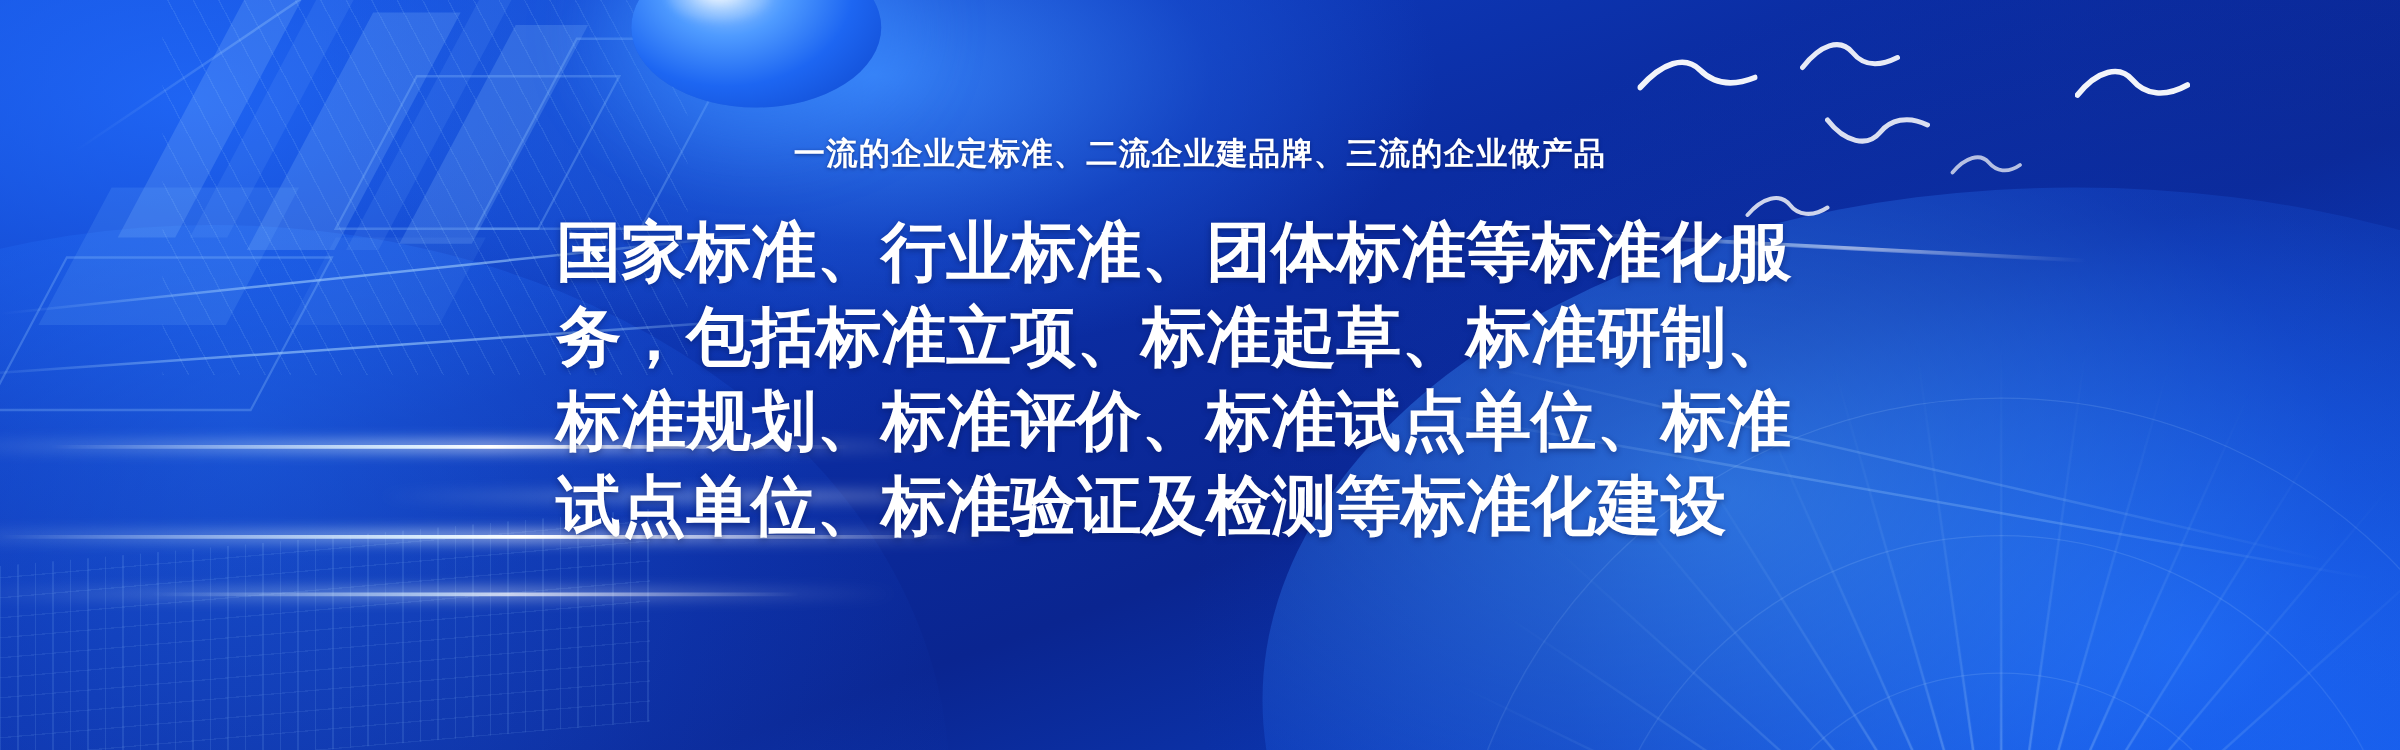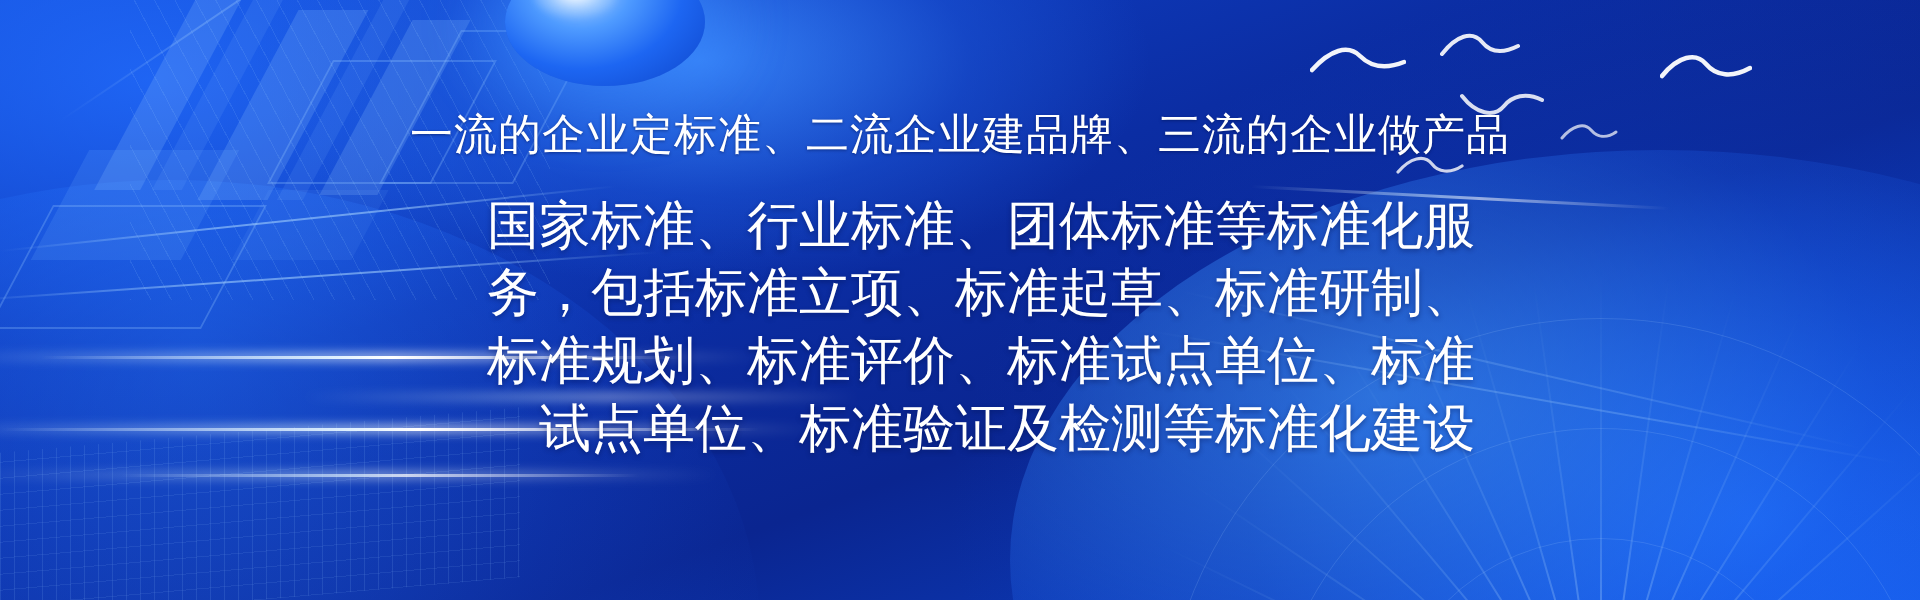--- a/index.html
+++ b/index.html
@@ -81,36 +81,36 @@
   .bird{position:absolute;}
   .bird svg{display:block;}
 
   
   #content{
     position:absolute;left:0;top:0;width:1920px;height:600px;
     display:flex;flex-direction:column;align-items:center;
   }
   #headline{
     margin-top:108px;
-    font-size:43px;
-    font-weight:normal;
+    font-size:25px;
+    font-weight:bold;
     color:#ffffff;
     letter-spacing:1px;
     line-height:1.25;
     white-space:nowrap;
     text-shadow:0 1px 3px rgba(0,20,80,0.55);
   }
   #body{
     margin-top:30px;
     width:1030px;
     font-size:52px;
-    font-weight:normal;
+    font-weight:bold;
     color:#ffffff;
     line-height:1.30;
-    text-align:right;
+    text-align:left;
     letter-spacing:0px;
     text-shadow:0 2px 5px rgba(0,18,75,0.45);
   }
 </style>
 </head>
 <body>
 
 <div id="banner">
 
   <div class="layer">

